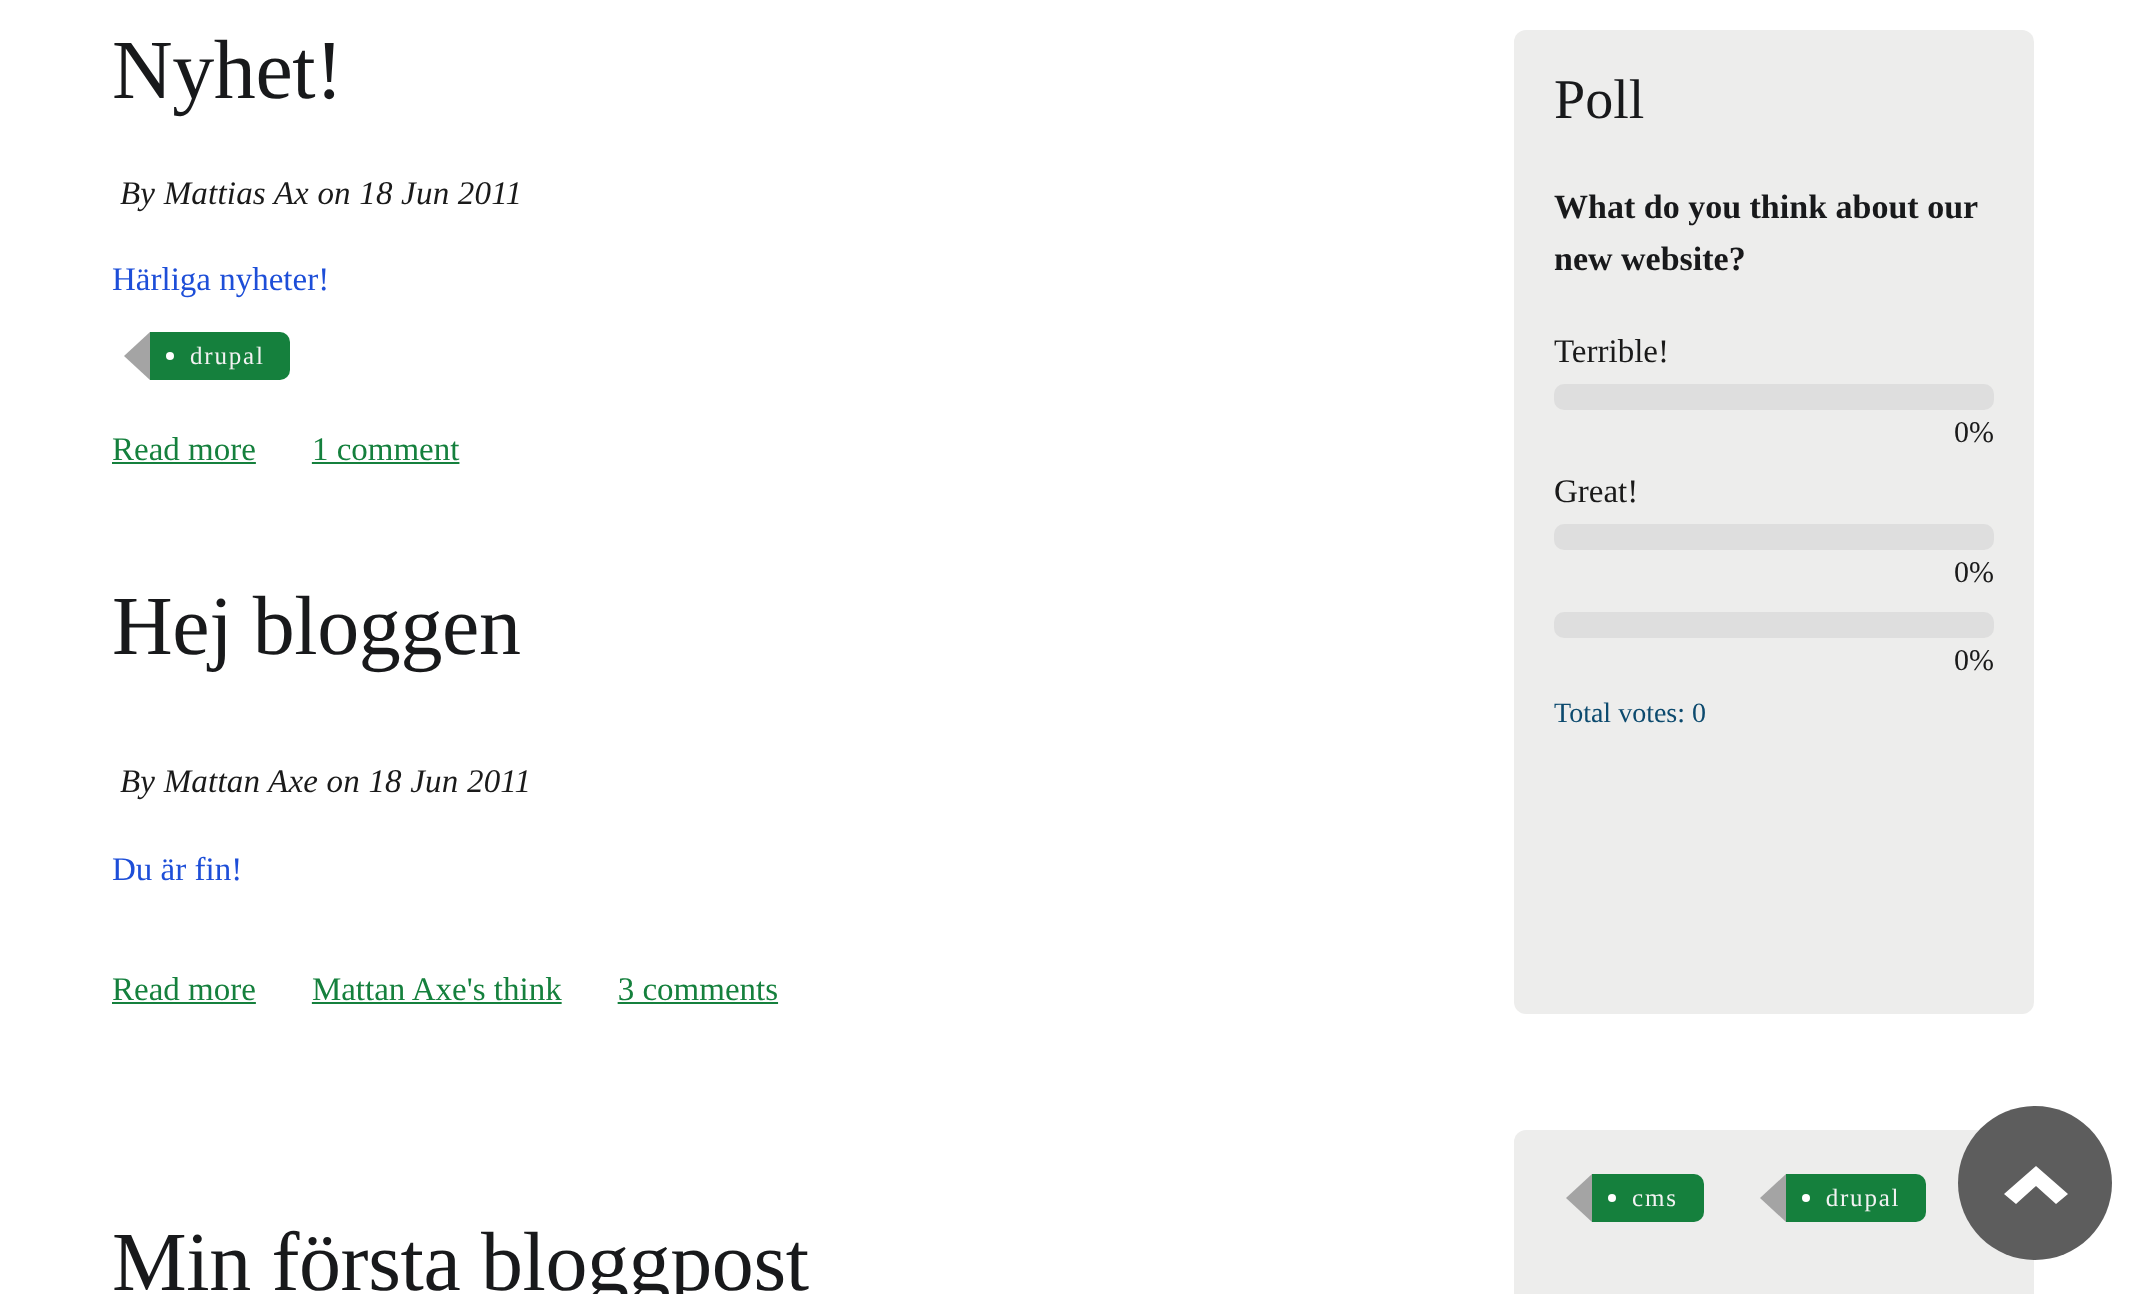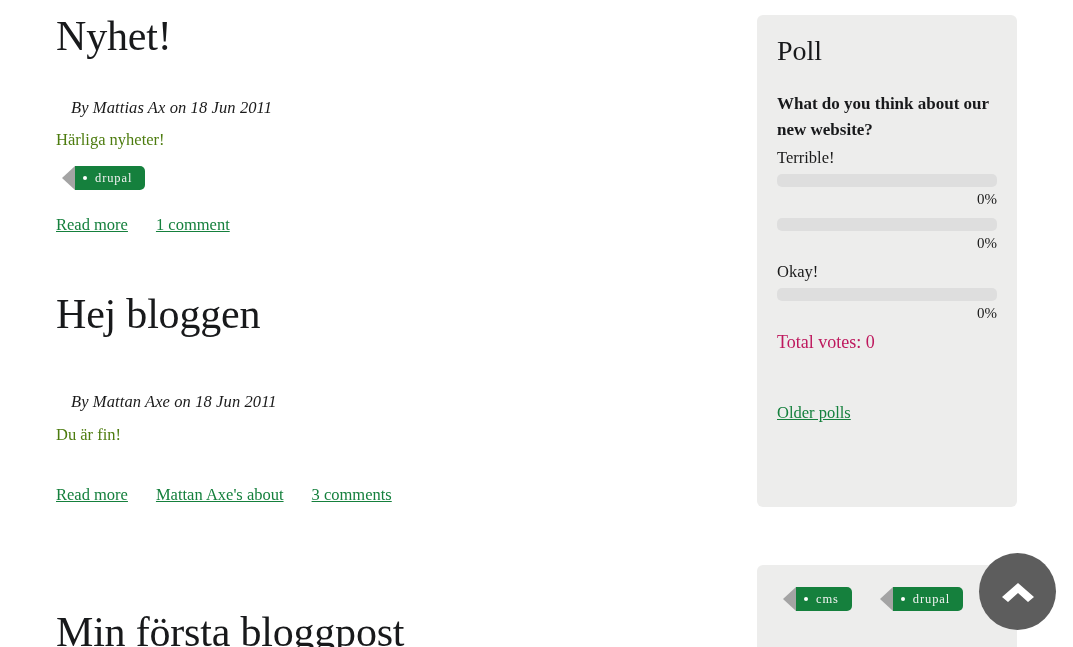--- a/index.html
+++ b/index.html
@@ -46,27 +46,27 @@
     font-size: 42px;
     line-height: 1.05;
     margin: 0;
     letter-spacing: -0.2px;
   }
 
   .node-submitted {
     font-style: italic;
     font-size: 16.5px;
     color: #1a1a1a;
-    margin: 15px;
+    margin: 4px;
     letter-spacing: 0.1px;
   }
 
   .node-body {
     font-size: 16.5px;
-    color: #4d7c0f;
+    color: #1d4ed8;
     margin: 0;
     line-height: 1.5;
   }
 
   
   .tag-list {
     list-style: none;
     margin: 0;
     padding: 0;
     display: flex;
@@ -147,21 +147,21 @@
     font-size: 28px;
     line-height: 1;
     margin: 0 0 26px 0;
     color: #18191b;
   }
 
   .poll-question {
     font-weight: bold;
     font-size: 17px;
     line-height: 1.55;
-    margin: 0 0 4px 0;
+    margin: 0 0 22px 0;
     color: #18191b;
   }
 
   .poll-choice-label {
     font-size: 16.5px;
     color: #1a1a1a;
     margin: 0 0 6px 0;
   }
 
   .poll-bar {
@@ -179,22 +179,22 @@
   }
 
   .poll-percent {
     text-align: right;
     font-size: 15px;
     color: #1a1a1a;
     margin: 4px 0 10px 0;
   }
 
   .poll-total {
-    font-size: 18px;
-    color: #be185d;
+    font-size: 14px;
+    color: #0c4a6e;
     margin: 8px 0 0 0;
   }
 
   .poll-more {
     margin-top: 50px;
   }
 
   .tags-block {
     margin-top: 29px;
   }
@@ -253,21 +253,21 @@
 
       <p class="node-submitted" style="position:absolute; left:56px; top:377px;">By Mattan Axe on 18 Jun 2011</p>
 
       <p class="node-body" style="position:absolute; left:56px; top:423px;text-align:right;">Du är fin!</p>
 
       <ul class="links" style="position:absolute; left:56px; top:485px;">
         <li>
           <a href="#" class="l">Read more</a>
         </li>
         <li>
-          <a href="#" class="l">Mattan Axe's about</a>
+          <a href="#" class="l">Mattan Axe's think</a>
         </li>
         <li>
           <a href="#" class="l">3 comments</a>
         </li>
       </ul>
     </article>
 
     <article class="node" style="position:absolute; left:0; top:0; width:740px;">
       <h2 class="node-title" style="position:absolute; left:56px; top:610px;">Min första bloggpost</h2>
     </article>
@@ -283,39 +283,36 @@
 
       <div class="poll-choice">
         <div class="poll-choice-label">Terrible!</div>
         <div class="poll-bar">
           <div class="poll-bar-fill" style="width: 0%;"></div>
         </div>
         <div class="poll-percent">0%</div>
       </div>
 
       <div class="poll-choice">
+        <div class="poll-choice-label">Great!</div>
         <div class="poll-bar">
           <div class="poll-bar-fill" style="width: 0%;"></div>
         </div>
         <div class="poll-percent">0%</div>
       </div>
 
       <div class="poll-choice">
-        <div class="poll-choice-label">Okay!</div>
         <div class="poll-bar">
           <div class="poll-bar-fill" style="width: 0%;"></div>
         </div>
         <div class="poll-percent">0%</div>
       </div>
 
       <p class="poll-total">Total votes: 0</p>
 
-      <div class="poll-more">
-        <a href="#" class="l">Older polls</a>
-      </div>
     </section>
 
     <section class="block tags-block" style="position:absolute; left:0; top:532px; height:115px;">
 
       <ul class="tag-list" style="gap:28px; padding-left:6px;">
         <li>
           <a href="#" class="tag">
             <span class="dot"></span>
             <span>cms</span>
           </a>

